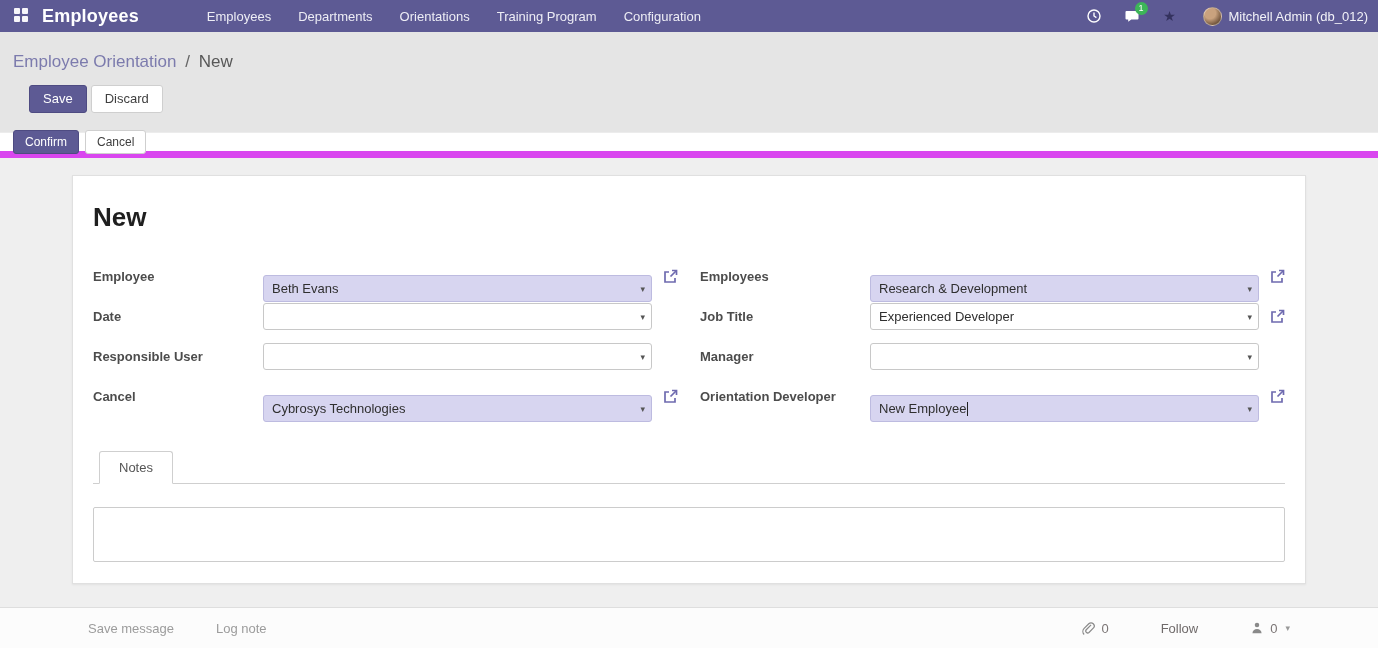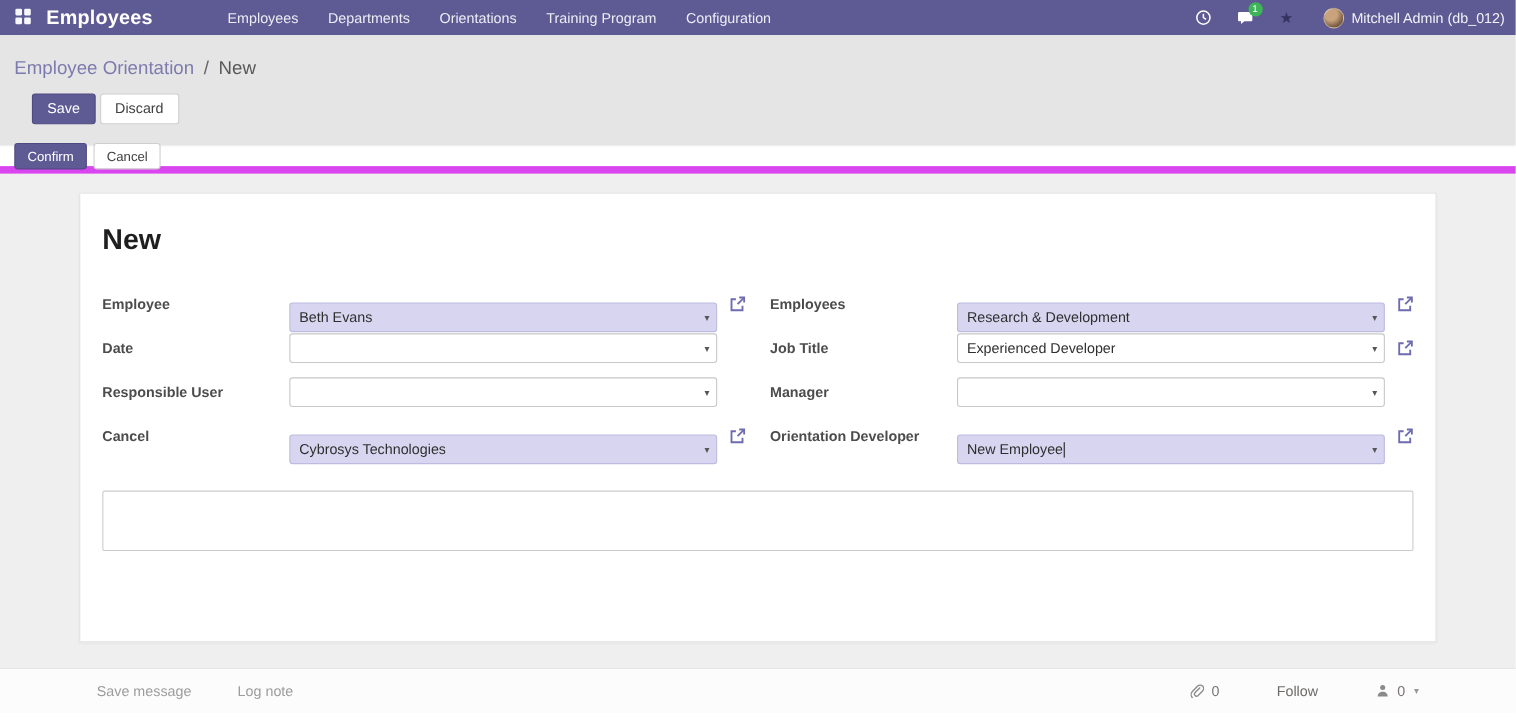--- a/index.html
+++ b/index.html
@@ -242,20 +242,23 @@
               <path d="M7 3 H3 V13 H13 V9"></path>
                 <path d="M8.5 7.5 L14.5 1.5"></path>
                 <path d="M10 1.5 H14.5 V6"></path>
             </svg>
           </span>
         </div>
 
       </div>
     </div>
 
+    <div class="nb-tabs">
+      <span class="nb-tab">Notes</span>
+    </div>
     <div class="notes-box"></div>
 
   </div>
 </div>
 
 <div class="chatter">
   <span class="ch-link">Save message</span>
   <span class="ch-link">Log note</span>
   <div class="ch-right">
     <span class="ch-group">

